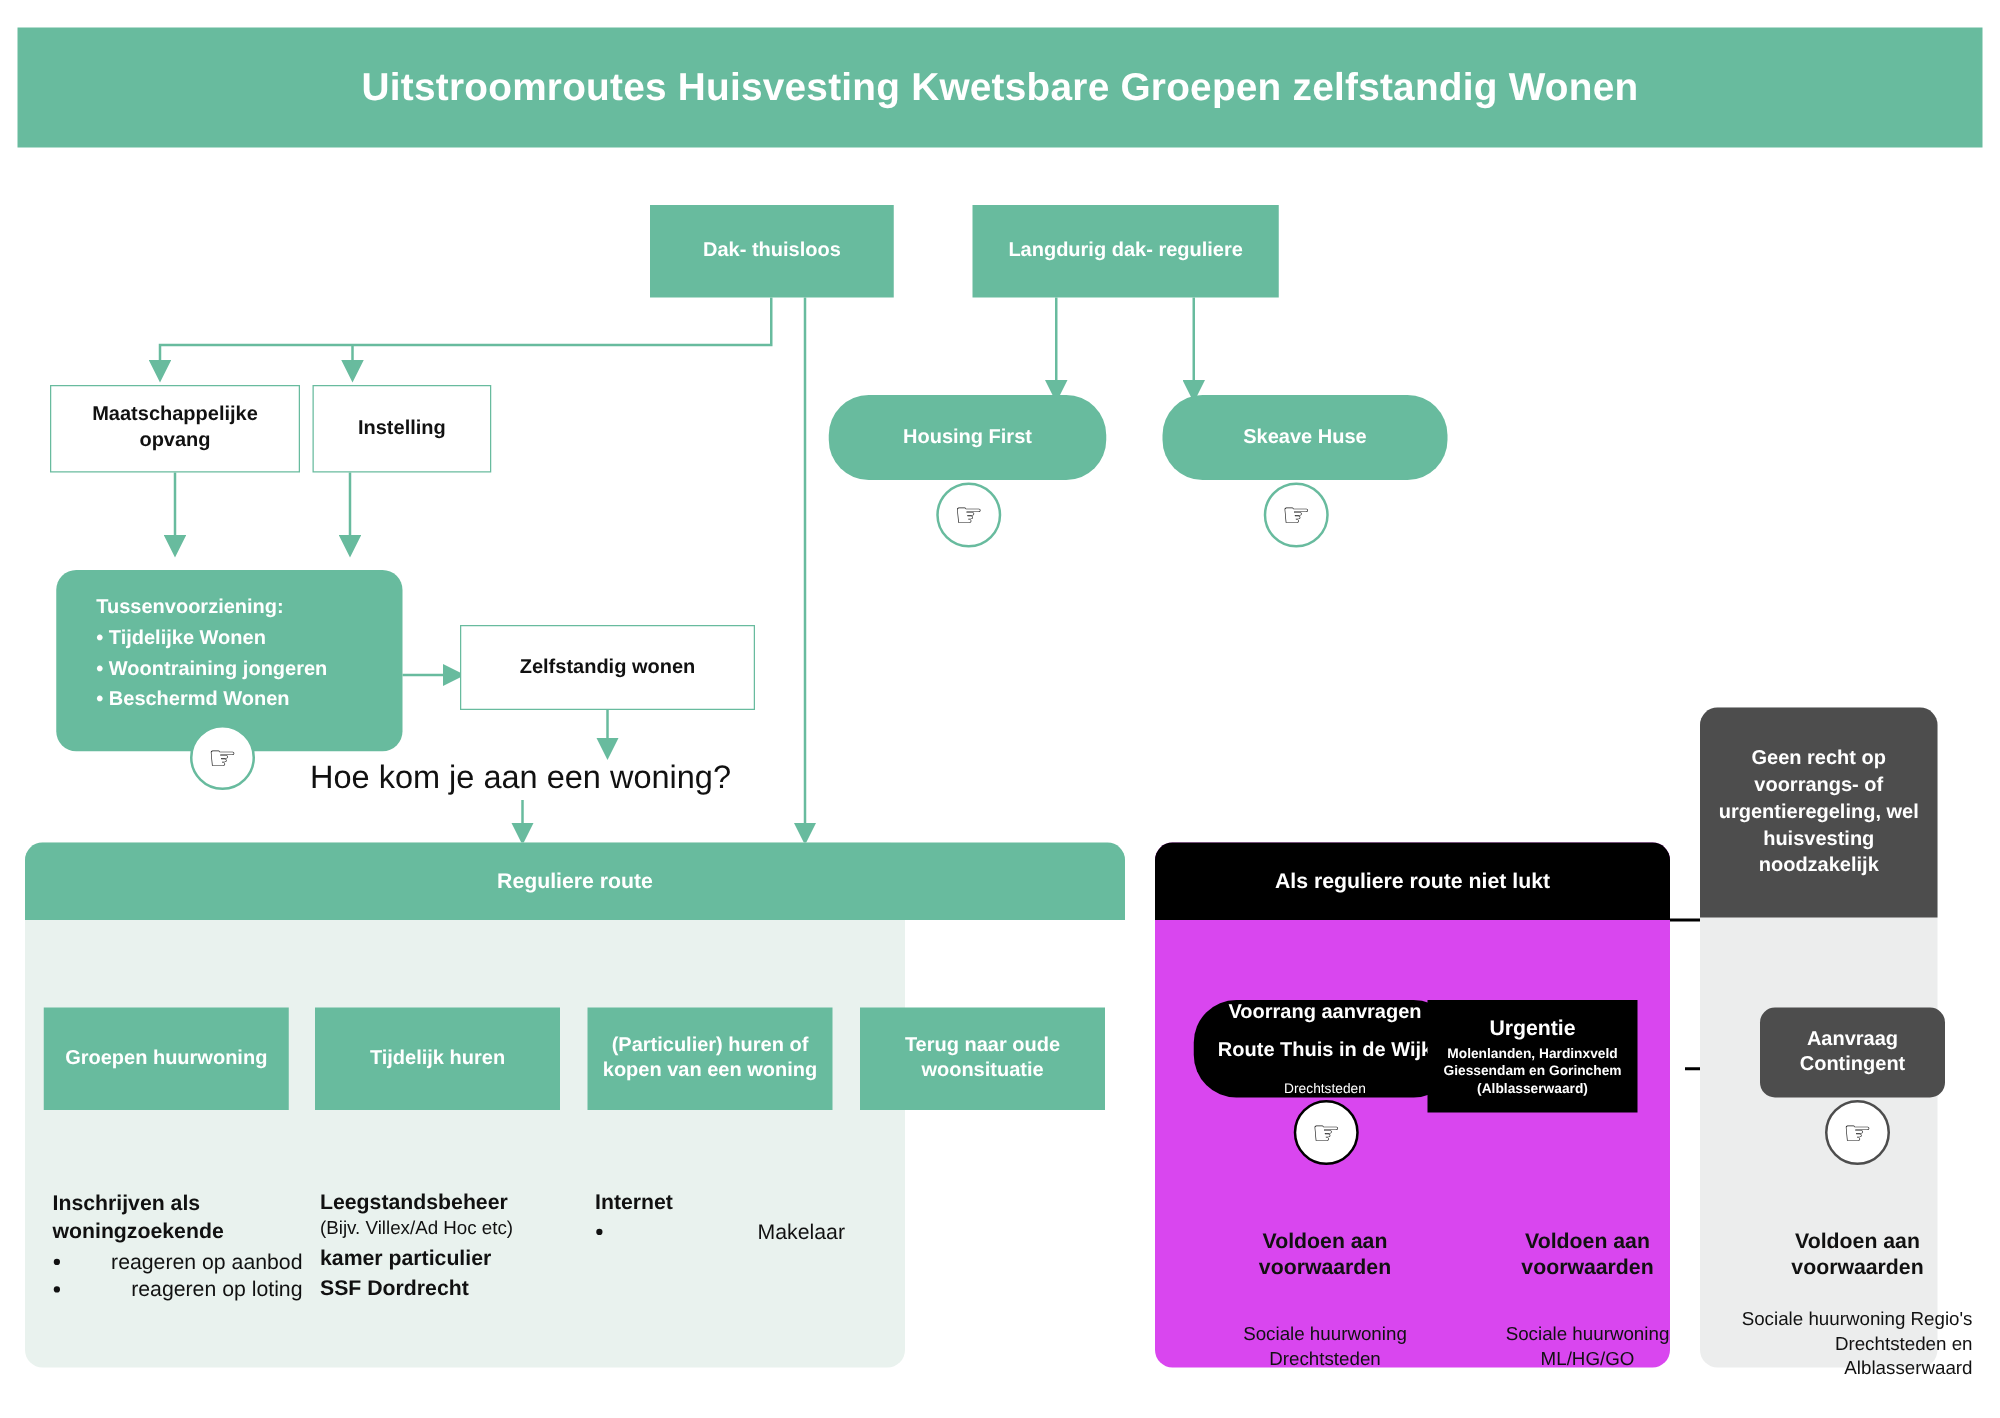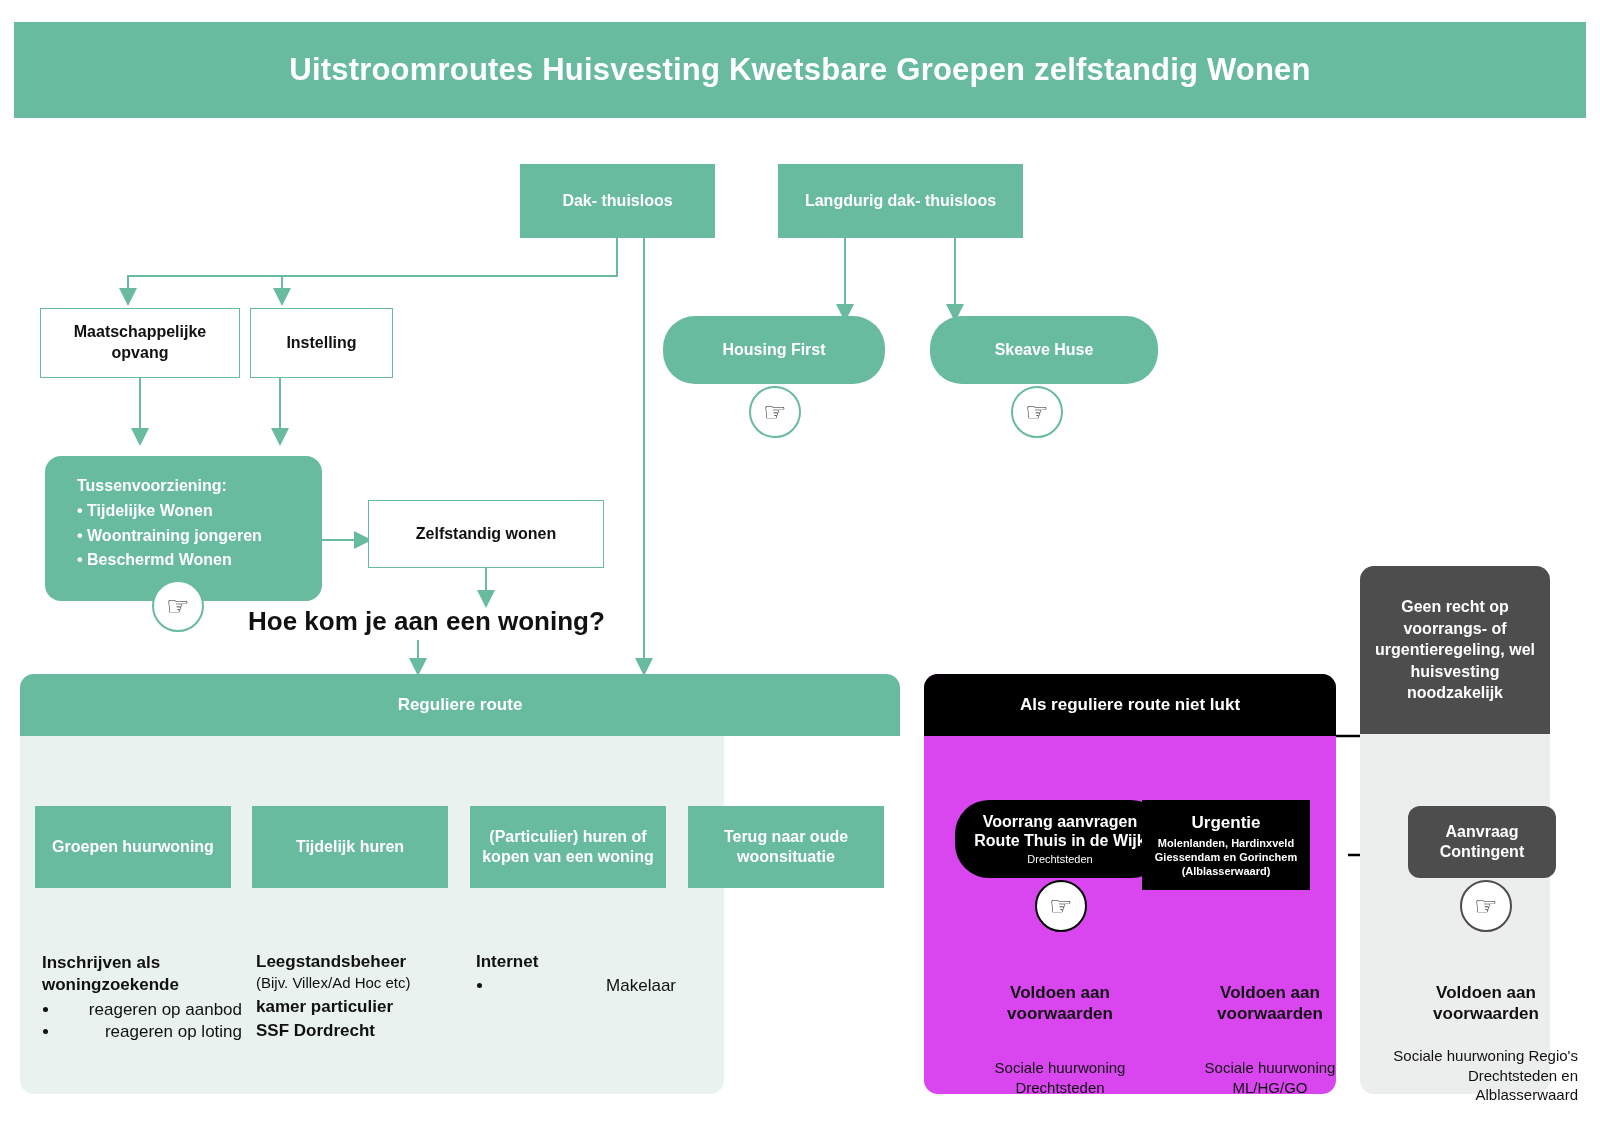--- a/index.html
+++ b/index.html
@@ -37,21 +37,21 @@
   .panel-alt-head{position:absolute;left:0;top:0;width:412px;height:62px;background:#000;color:#fff;
       border-radius:14px 14px 0 0;display:flex;align-items:center;justify-content:center;font-weight:bold;font-size:17px;}
   .panel-right{left:1360px;top:566px;width:190px;height:528px;background:#eceded;border-radius:14px;}
   .panel-right-head{position:absolute;left:0;top:0;width:190px;height:168px;background:#4d4d4d;color:#fff;
       border-radius:14px 14px 0 0;display:flex;align-items:center;justify-content:center;font-weight:bold;font-size:16px;
       line-height:1.35;padding:0 12px;box-sizing:border-box;text-align:center;}
 
   
   .txt{position:absolute;color:#111;}
   .bold{font-weight:bold;}
-  .qtitle{font-size:26px;font-weight:bold;color:#111;text-align:center;}
+  .qtitle{font-size:26px;font-weight:normal;color:#111;text-align:center;}
 
   .multiline{line-height:1.3;}
 
   
   .cursor-badge{position:absolute;width:48px;height:48px;border-radius:50%;background:#ffffff;border:2.5px solid #68bb9e;
     display:flex;align-items:center;justify-content:center;font-size:26px;color:#111;}
   .cursor-badge.dark{border-color:#000;}
   .cursor-badge.gray{border-color:#4d4d4d;}
 
   ul.b{margin:4px 0 0 0;padding-left:18px;text-align:right;}
@@ -114,21 +114,21 @@
 
       <path d="M1348,855 L1408,855" marker-end="url(#arrB)"></path>
 
       <path d="M1486,742 L1486,802" marker-end="url(#arrB)"></path>
     </g>
   </svg>
 
   <div class="node title-bar">Uitstroomroutes Huisvesting Kwetsbare Groepen zelfstandig Wonen</div>
 
   <div class="node green-box" style="left:520px;top:164px;width:195px;height:74px;">Dak- thuisloos</div>
-  <div class="node green-box" style="left:778px;top:164px;width:245px;height:74px;">Langdurig dak- thuisloos</div>
+  <div class="node green-box" style="left:778px;top:164px;width:245px;height:74px;">Langdurig dak- reguliere</div>
 
   <div class="node white-box multiline" style="left:40px;top:308px;width:200px;height:70px;padding:0 8px;">Maatschappelijke opvang</div>
   <div class="node white-box" style="left:250px;top:308px;width:143px;height:70px;">Instelling</div>
 
   <div class="node green-round" style="left:663px;top:316px;width:222px;height:68px;">Housing First</div>
   <div class="cursor-badge" style="left:749px;top:386px;">☞</div>
 
   <div class="node green-round" style="left:930px;top:316px;width:228px;height:68px;">Skeave Huse</div>
   <div class="cursor-badge" style="left:1011px;top:386px;">☞</div>
 
@@ -172,21 +172,21 @@
     <div class="bold">Internet</div>
     <ul class="b">
       <li>Makelaar</li>
     </ul>
   </div>
 
   <div class="panel panel-alt">
     <div class="panel-alt-head">Als reguliere route niet lukt</div>
   </div>
 
-  <div class="node black-round" style="left:955px;top:800px;width:210px;height:78px;flex-direction:column;line-height:1.2;">
+  <div class="node black-round" style="left:955px;top:800px;width:210px;height:78px;flex-direction:column;line-height:1.2;justify-content:space-between;">
     <div>Voorrang aanvragen</div>
     <div>Route Thuis in de Wijk</div>
     <div style="font-size:11px;font-weight:normal;margin-top:2px;">Drechtsteden</div>
   </div>
   <div class="cursor-badge dark" style="left:1035px;top:880px;">☞</div>
 
   <div class="node black-box" style="left:1142px;top:800px;width:168px;height:90px;flex-direction:column;line-height:1.25;padding:0 6px;">
     <div style="font-size:17px;">Urgentie</div>
     <div style="font-size:11px;font-weight:bold;margin-top:4px;">Molenlanden, Hardinxveld Giessendam en Gorinchem</div>
     <div style="font-size:11px;font-weight:bold;">(Alblasserwaard)</div>

